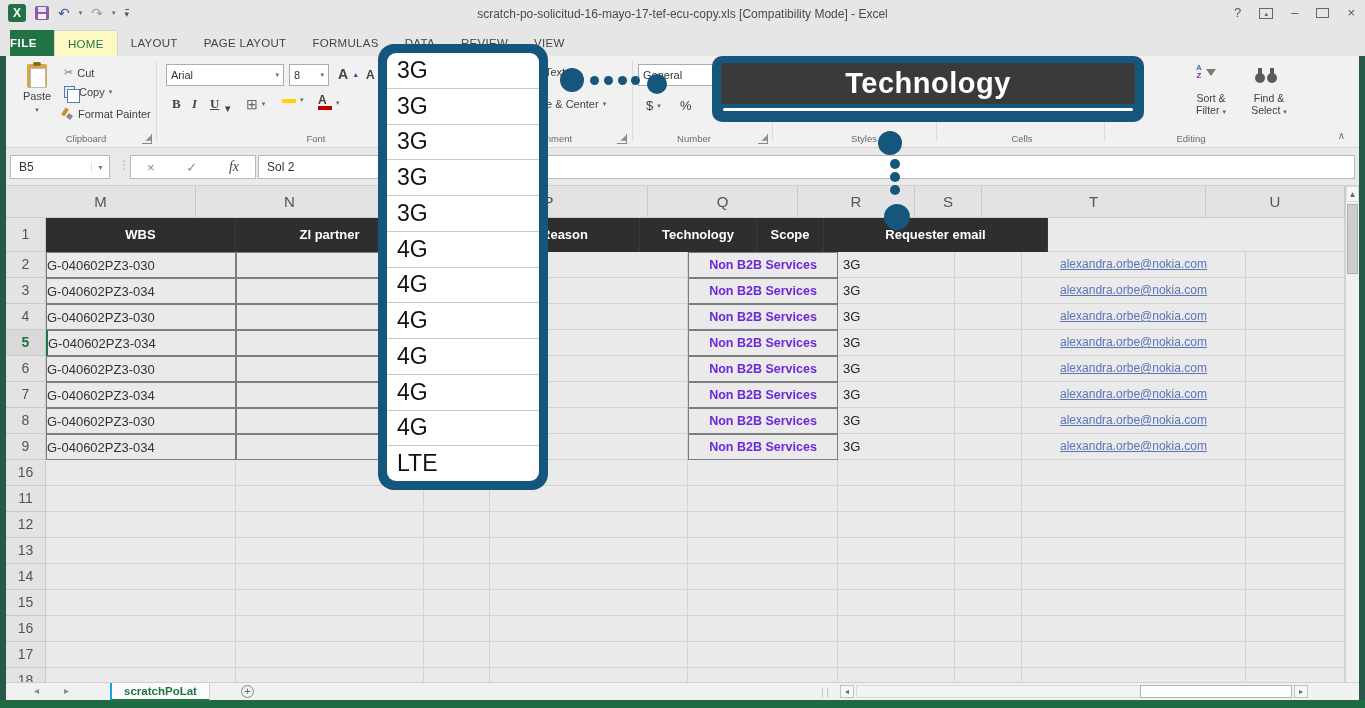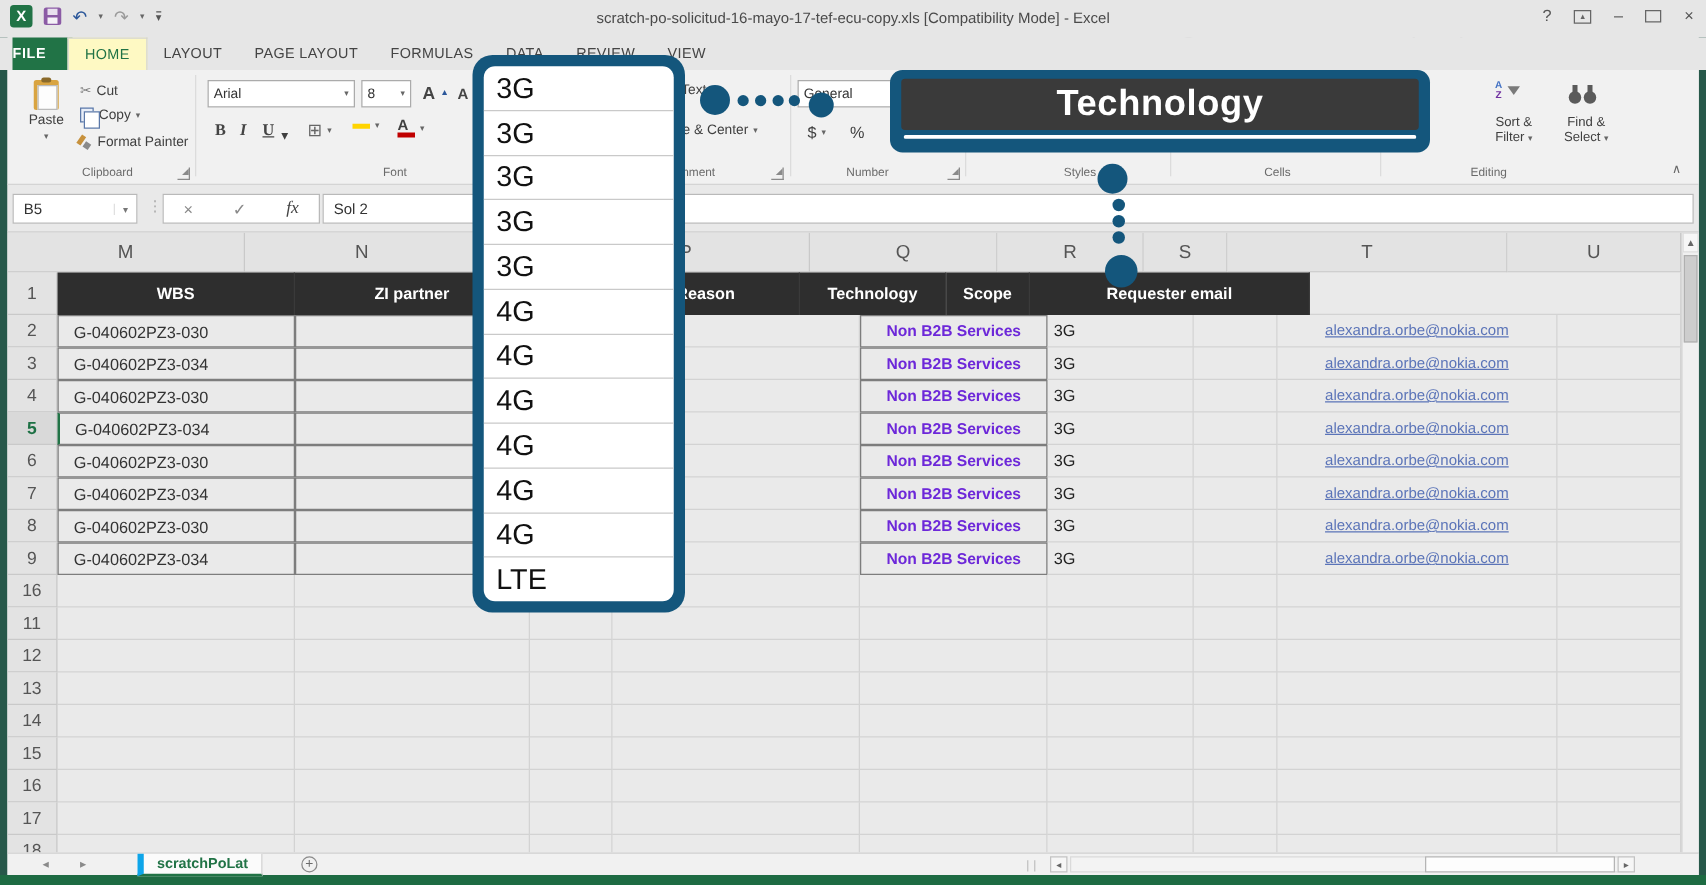--- a/index.html
+++ b/index.html
@@ -88,36 +88,36 @@
   .w-m{width:190px} .w-n{width:188px} .w-o{width:66px} .w-p{width:198px} .w-q{width:150px} .w-r{width:117px} .w-s{width:67px} .w-t{width:224px} .w-u{flex:1}
   .rownum { width:40px; background:#e3e3e3; border-right:1px solid #c9c9c9; border-bottom:1px solid #c9c9c9; color:#555; font-size:14px; text-align:center; }
   .hdr-row { height:34px; }
   .hdr-row .rownum { line-height:33px; }
   .hdr-row .dc { background:#2e2e2e; color:#fff; font-weight:bold; font-size:13px; text-align:center; line-height:33px; border-right:1px solid #3a3a3a; overflow:hidden; white-space:nowrap; }
   .hdr-row .dc.right { text-align:right; padding-right:6px; }
   .hdr-row .lc { background:#eaeaea; border-right:1px solid #d3d3d3; border-bottom:1px solid #d3d3d3; }
   .drow { height:26px; font-size:13px; line-height:25px; }
   .drow .c { border-right:1px solid #d3d3d3; border-bottom:1px solid #d3d3d3; overflow:hidden; white-space:nowrap; }
   .drow .c.b { border:1px solid #7d7d7d; }
-  .drow .c.left { padding-left:12px; color:#333; }
+  .drow .c.left { padding-left:0; color:#333; }
   .drow .c.center { text-align:center; color:#6d28d9; font-weight:600; font-size:12.5px; }
   .drow .c.tech { padding-left:5px; color:#222; }
   .email { color:#5b74b8; text-decoration:underline; font-size:12px; display:block; text-align:center; }
   #data-rows > div:nth-of-type(4) .rownum { color:#1e7145; font-weight:bold; background:#d9d9d9; }
   #data-rows > div:nth-of-type(4) .c.wbs { border-left:2px solid #217346; }
 
   
   .vscroll { position:absolute; right:6px; top:186px; width:14px; height:496px; background:#f0f0f0; border-left:1px solid #d0d0d0; z-index:9; }
   .vscroll .up { height:16px; text-align:center; font-size:8px; color:#666; line-height:16px; border:1px solid #dcdcdc; background:#f6f6f6; }
   .vthumb { margin:2px 1px; height:70px; background:#cdcdcd; border:1px solid #b0b0b0; }
 
   
   .sheetbar { position:absolute; left:6px; right:6px; bottom:8px; height:18px; background:#f1f1f1; border-top:1px solid #d0d0d0; z-index:10; }
   .nav-arrow { position:absolute; top:2px; font-size:10px; color:#8a8a8a; }
-  .sheettab { position:absolute; left:104px; top:0; width:100px; height:18px; background:#fbfbfb; border-left:5px solid #0ea5e9; border-right:1px solid #d0d0d0; border-bottom:2px solid #217346; color:#217346; font-weight:bold; font-size:11.5px; text-align:center; line-height:16px; }
+  .sheettab { position:absolute; left:104px; top:0; width:100px; height:18px; background:#fbfbfb; border-left:2px solid #0ea5e9; border-right:1px solid #d0d0d0; border-bottom:2px solid #217346; color:#217346; font-weight:bold; font-size:11.5px; text-align:center; line-height:16px; }
   .newsheet { position:absolute; left:235px; top:2px; width:13px; height:13px; border:1px solid #8a8a8a; border-radius:50%; color:#6a6a6a; font-size:11px; line-height:11px; text-align:center; }
   .hs-handle { position:absolute; left:814px; top:4px; color:#b0b0b0; font-size:9px; letter-spacing:1px; }
   .hs-left { position:absolute; left:834px; top:2px; width:14px; height:13px; border:1px solid #c2c2c2; background:#f6f6f6; text-align:center; font-size:8px; color:#666; line-height:12px; }
   .hs-track { position:absolute; left:850px; right:56px; top:2px; height:13px; background:#f3f3f3; border:1px solid #dadada; }
   .hs-thumb { position:absolute; left:1134px; top:2px; width:152px; height:13px; background:#fdfdfd; border:1px solid #b5b5b5; }
   .hs-right { position:absolute; left:1288px; top:2px; width:14px; height:13px; border:1px solid #c2c2c2; background:#f6f6f6; text-align:center; font-size:8px; color:#666; line-height:12px; }
 
   
   .dd-overlay { position:absolute; left:378px; top:44px; width:170px; height:446px; background:#14567c; border-radius:16px; padding:9px; z-index:80; }
   .dd-inner { width:100%; height:100%; background:#fff; border-radius:9px; overflow:hidden; display:flex; flex-direction:column; }

